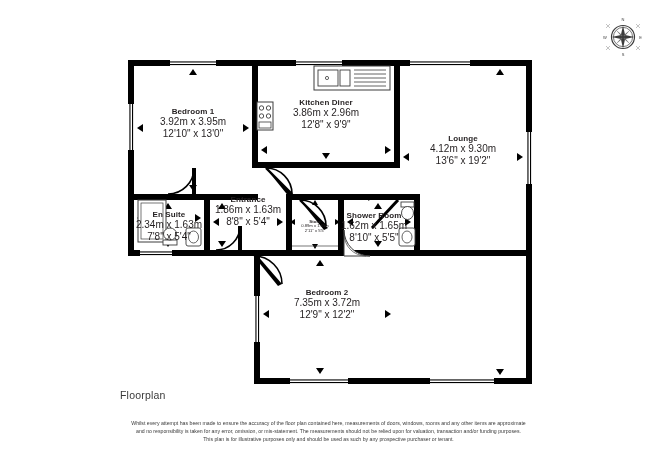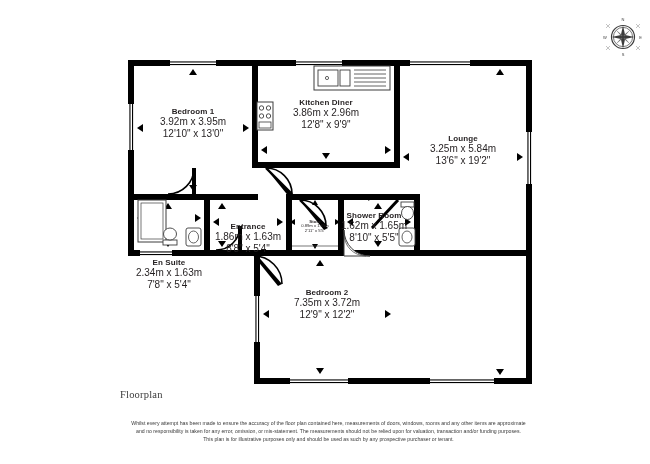--- a/index.html
+++ b/index.html
@@ -44,21 +44,20 @@
     height: 464px;
   }
 
   .footer-title {
     position: absolute;
     left: 120px;
     top: 389px;
     font-size: 10.5px;
     color: #3a3a3a;
     letter-spacing: 0.2px;
-    font-family: Liberation Serif, serif;
   }
 
   .disclaimer {
     position: absolute;
     left: 131px;
     top: 419px;
     width: 395px;
     font-size: 5.2px;
     line-height: 8.1px;
     text-align: center;
@@ -362,31 +361,31 @@
 </div>
 
 <div class="rlabel" style="left:276px; top:98px; width:100px;">
   <span class="rname">Kitchen Diner</span>
   <span class="rdim">3.86m x 2.96m</span>
   <span class="rdim">12'8" x 9'9"</span>
 </div>
 
 <div class="rlabel" style="left:413px; top:134px; width:100px;">
   <span class="rname">Lounge</span>
-  <span class="rdim">3.25m x 5.84m</span>
+  <span class="rdim">4.12m x 9.30m</span>
   <span class="rdim">13'6" x 19'2"</span>
 </div>
 
-<div class="rlabel" style="left:124px; top:210px; width:90px;margin-top:48px;">
+<div class="rlabel" style="left:124px; top:210px; width:90px;">
   <span class="rname">En Suite</span>
   <span class="rdim">2.34m x 1.63m</span>
   <span class="rdim">7'8" x 5'4"</span>
 </div>
 
-<div class="rlabel" style="left:203px; top:222px; width:90px;">
+<div class="rlabel" style="left:203px; top:195px; width:90px;">
   <span class="rname">Entrance</span>
   <span class="rdim">1.86m x 1.63m</span>
   <span class="rdim">8'8" x 5'4"</span>
 </div>
 
 <div class="rlabel tiny" style="left:292px; top:219px; width:46px;">
   <span class="rname">Store</span>
   <span class="rdim">0.89m x 1.65m</span>
   <span class="rdim">2'11" x 5'5"</span>
 </div>

